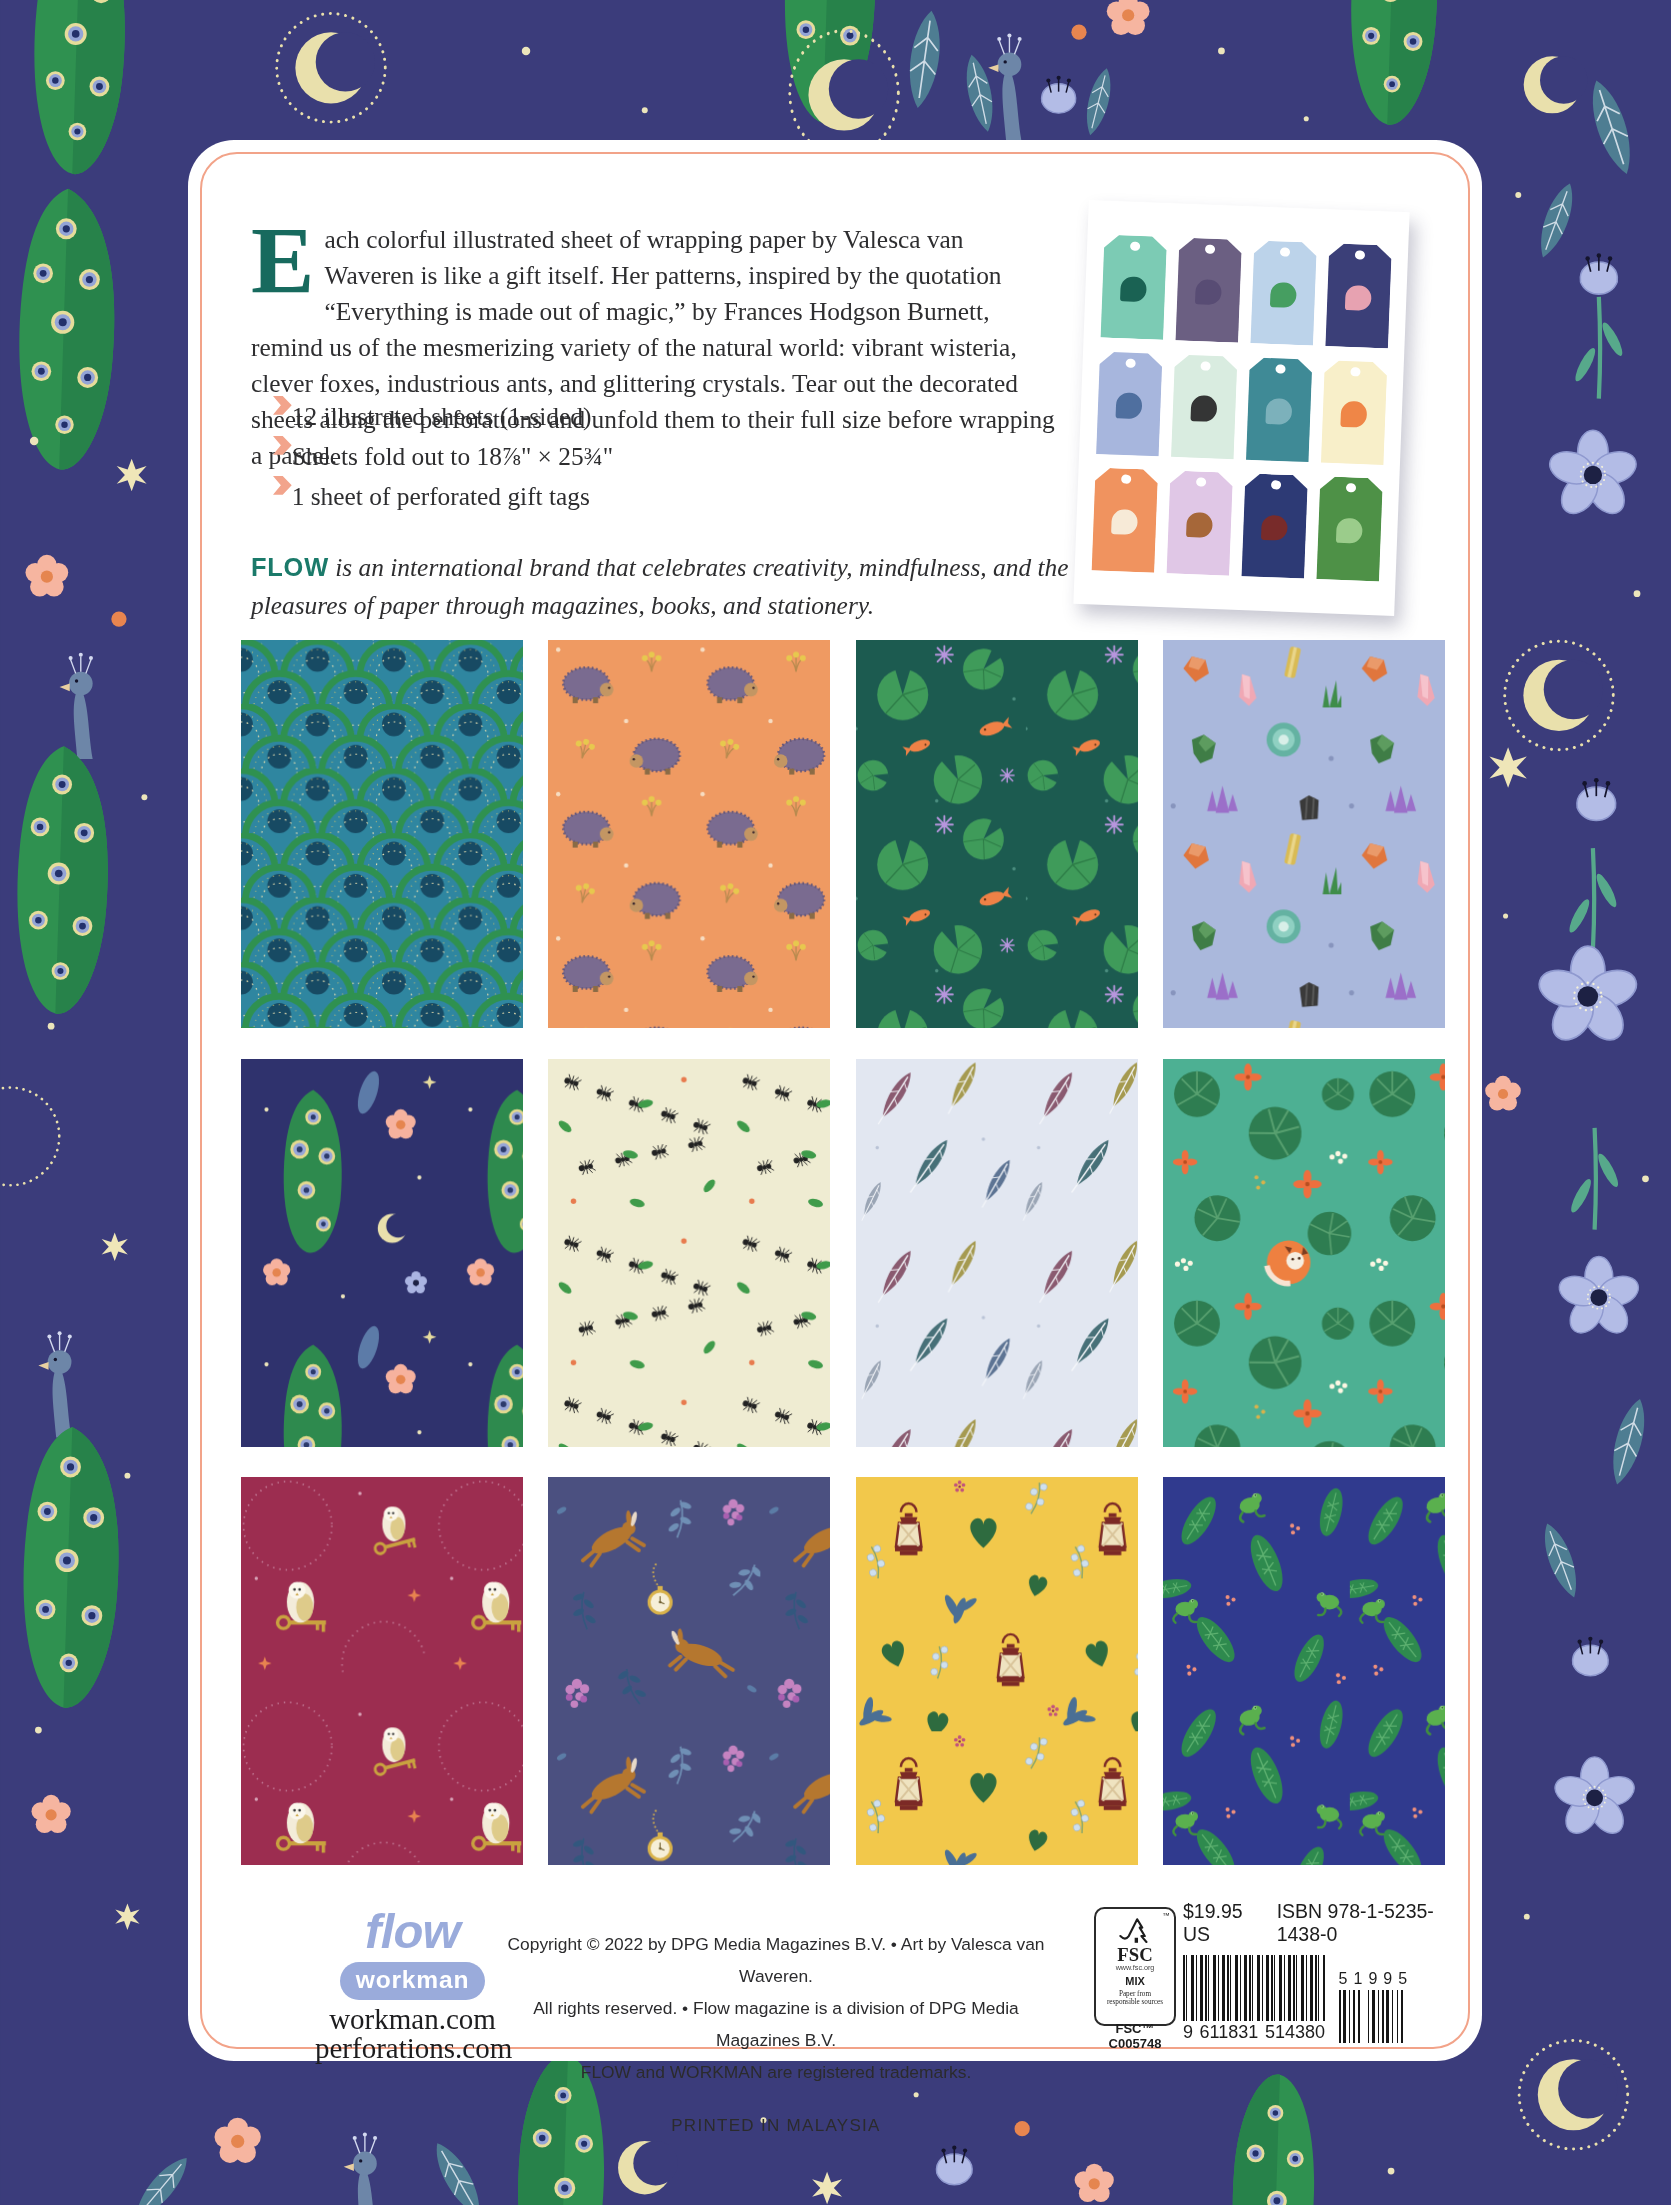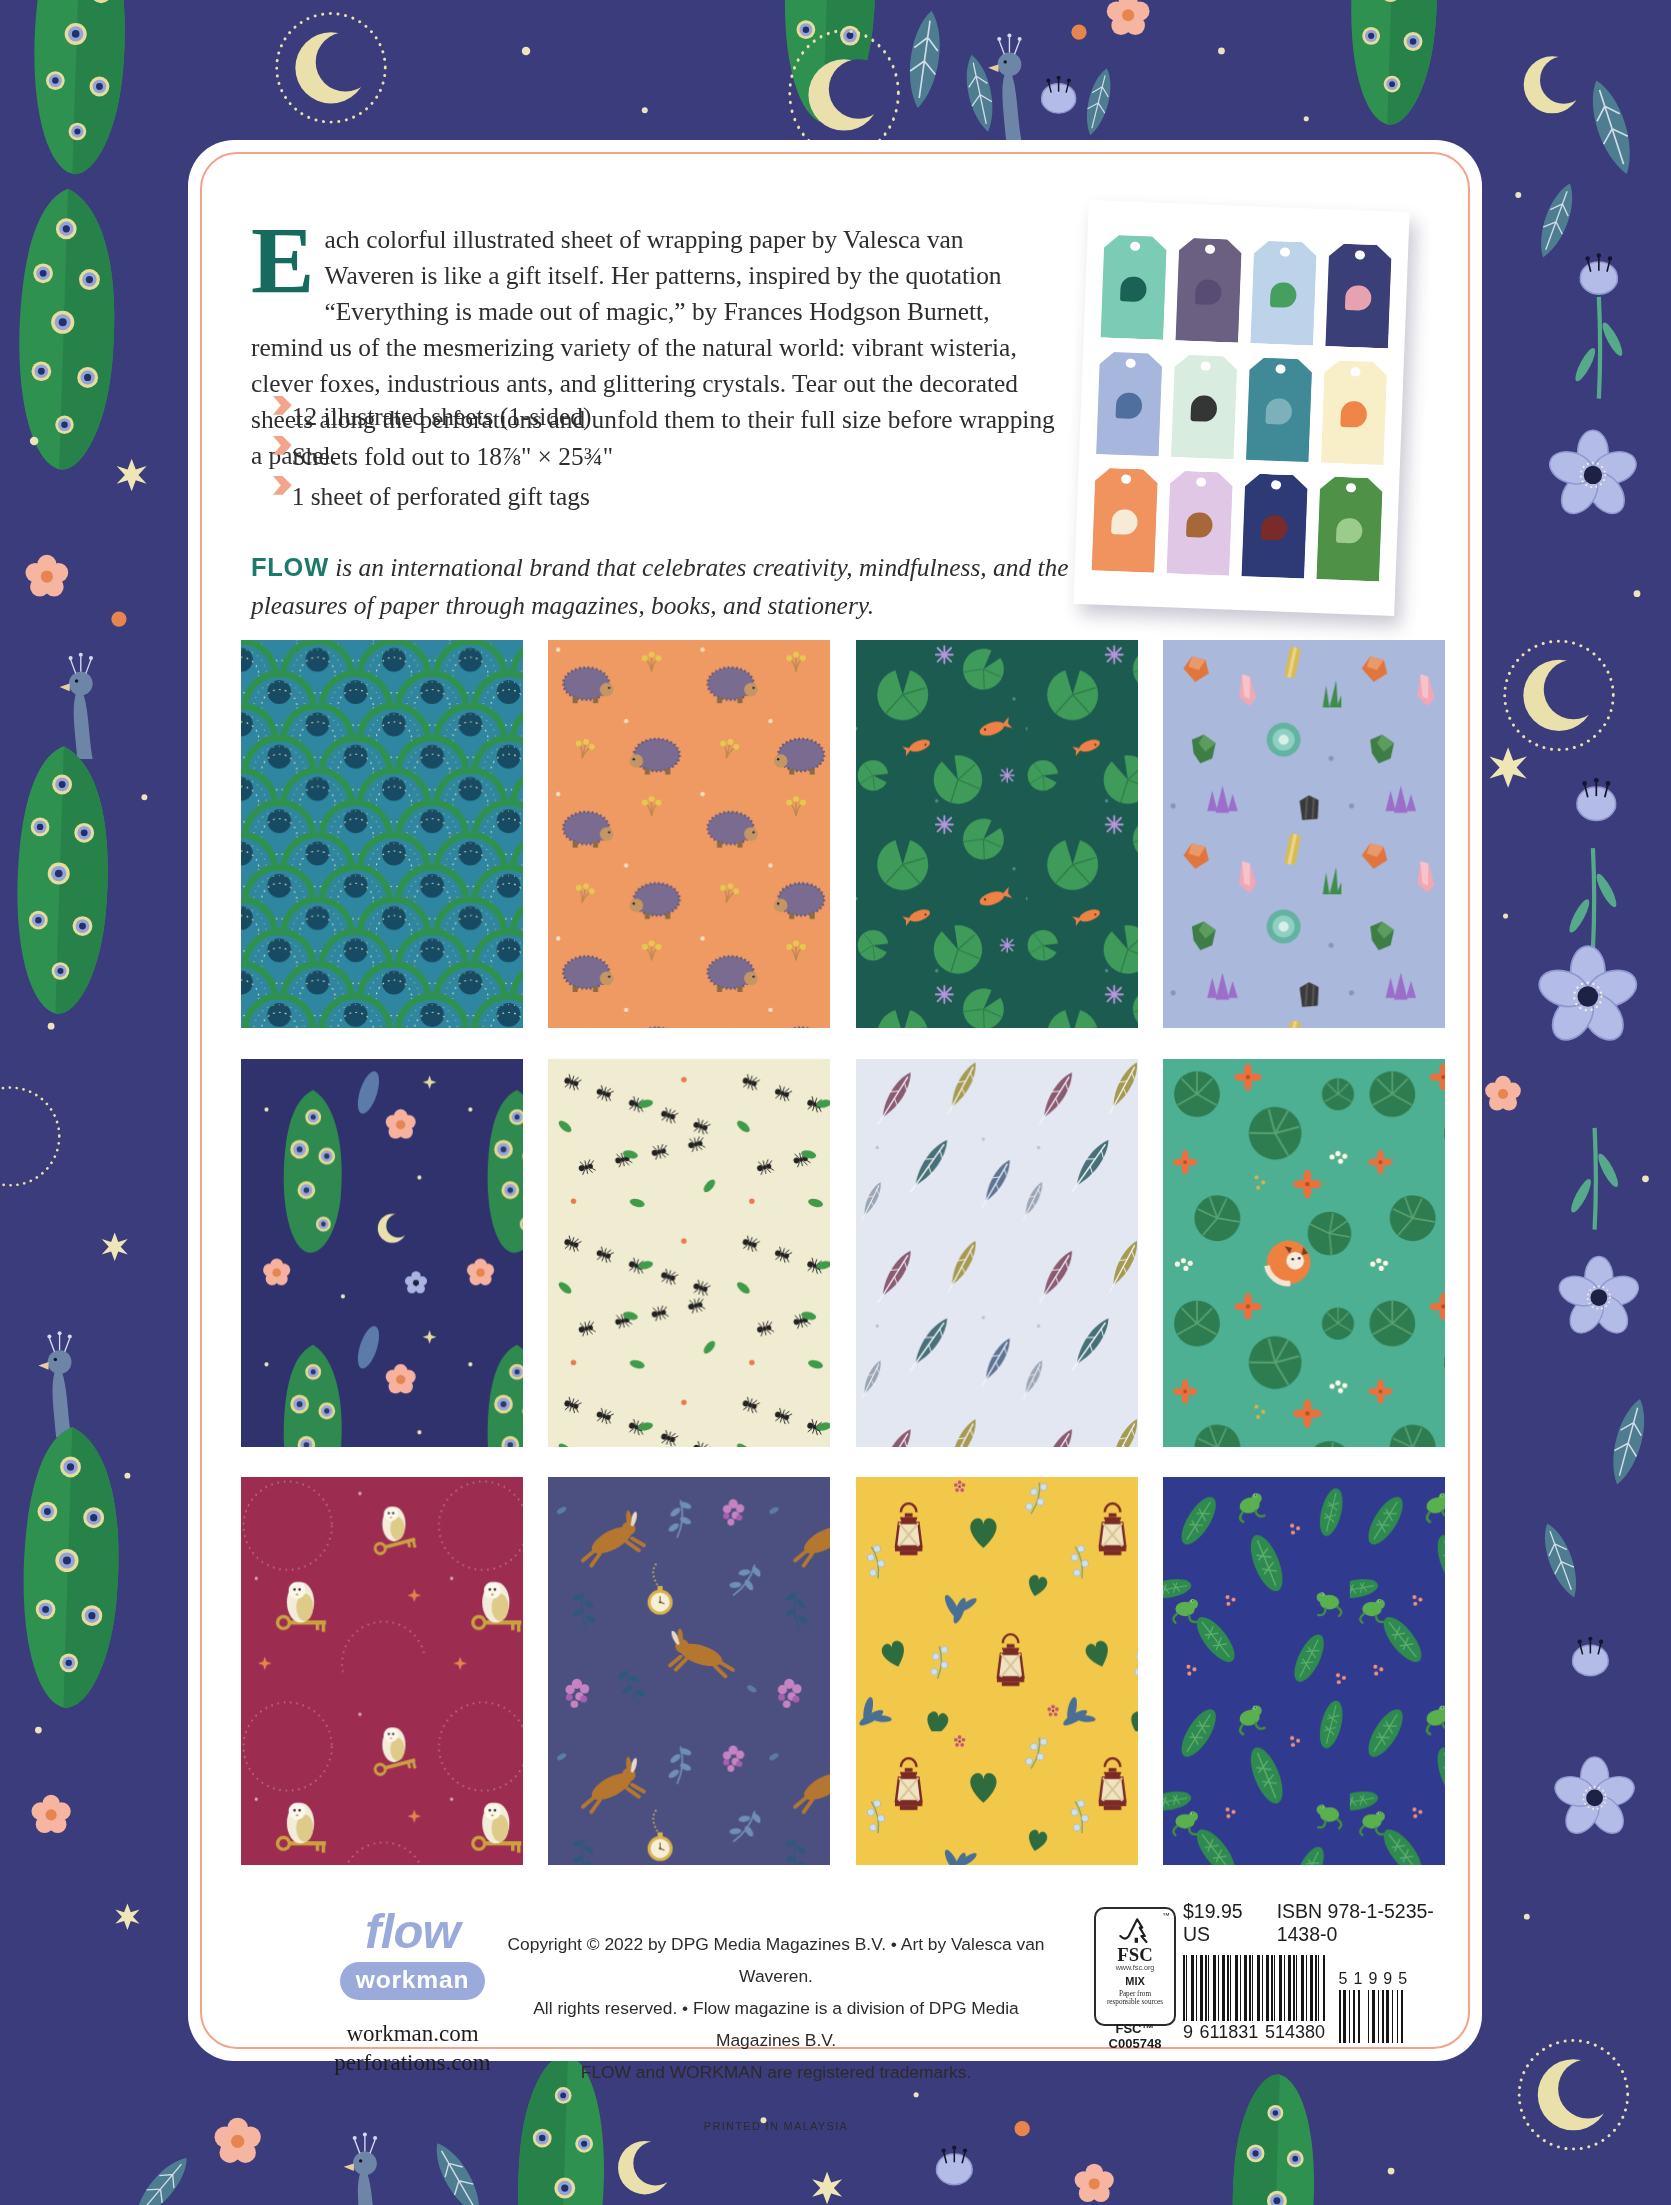--- a/index.html
+++ b/index.html
@@ -39,24 +39,24 @@
         grid-auto-rows:388px;gap:30.5px 25.4px;}
   .swatch{overflow:hidden;}
   .swatch svg{display:block;width:100%;height:100%;}
   
   .logos{position:absolute;left:127px;top:1763px;width:195px;text-align:center;}
   .flow-logo{font-family:"Liberation Sans",sans-serif;font-weight:bold;font-style:italic;
         font-size:49px;color:#9aabdb;letter-spacing:-0.8px;}
   .workman-pill{display:inline-block;margin-top:3.4px;background:#9aabdb;color:#fff;
         font-family:"Liberation Sans",sans-serif;font-weight:bold;font-size:24.6px;
         padding:3.4px 15.3px 6px;border-radius:22px;letter-spacing:0.8px;}
-  .urls{margin-top:19px;font-size:23px;line-height:29px;color:#1d1d1f;}
+  .urls{margin-top:5px;font-size:29px;line-height:29px;color:#1d1d1f;}
   .copyright{position:absolute;left:308px;top:1788px;width:560px;text-align:center;
         font-family:"Liberation Sans",sans-serif;font-size:17.4px;line-height:32px;color:#2b2b2d;}
-  .printed{margin-top:22px;font-size:11px;letter-spacing:1.3px;}
+  .printed{margin-top:22px;font-size:17px;letter-spacing:1.3px;}
   .fsc{position:absolute;left:906px;top:1767px;width:78px;height:115px;border:2.1px solid #2b2b2b;
         border-radius:10.2px;text-align:center;font-family:"Liberation Sans",sans-serif;color:#1d1d1d;}
   .fsc .tm{position:absolute;right:4.2px;top:1.7px;font-size:7.6px;}
   .fsc-tree{margin-top:5.1px;}
   .fsc-name{font-family:"Liberation Serif",serif;font-weight:bold;font-size:18.7px;line-height:17px;}
   .fsc-site{font-size:7.2px;color:#444;}
   .fsc-grade{font-weight:bold;font-size:11px;margin-top:3.4px;}
   .fsc-desc{font-size:7.2px;line-height:8.5px;margin-top:2.5px;font-family:Liberation Serif, serif;}
   .fsc-cert{font-weight:bold;font-size:13px;margin-top:14px;}
   .pricing{position:absolute;left:995px;top:1760px;width:263px;font-family:"Liberation Sans",sans-serif;color:#1d1d1d;}

